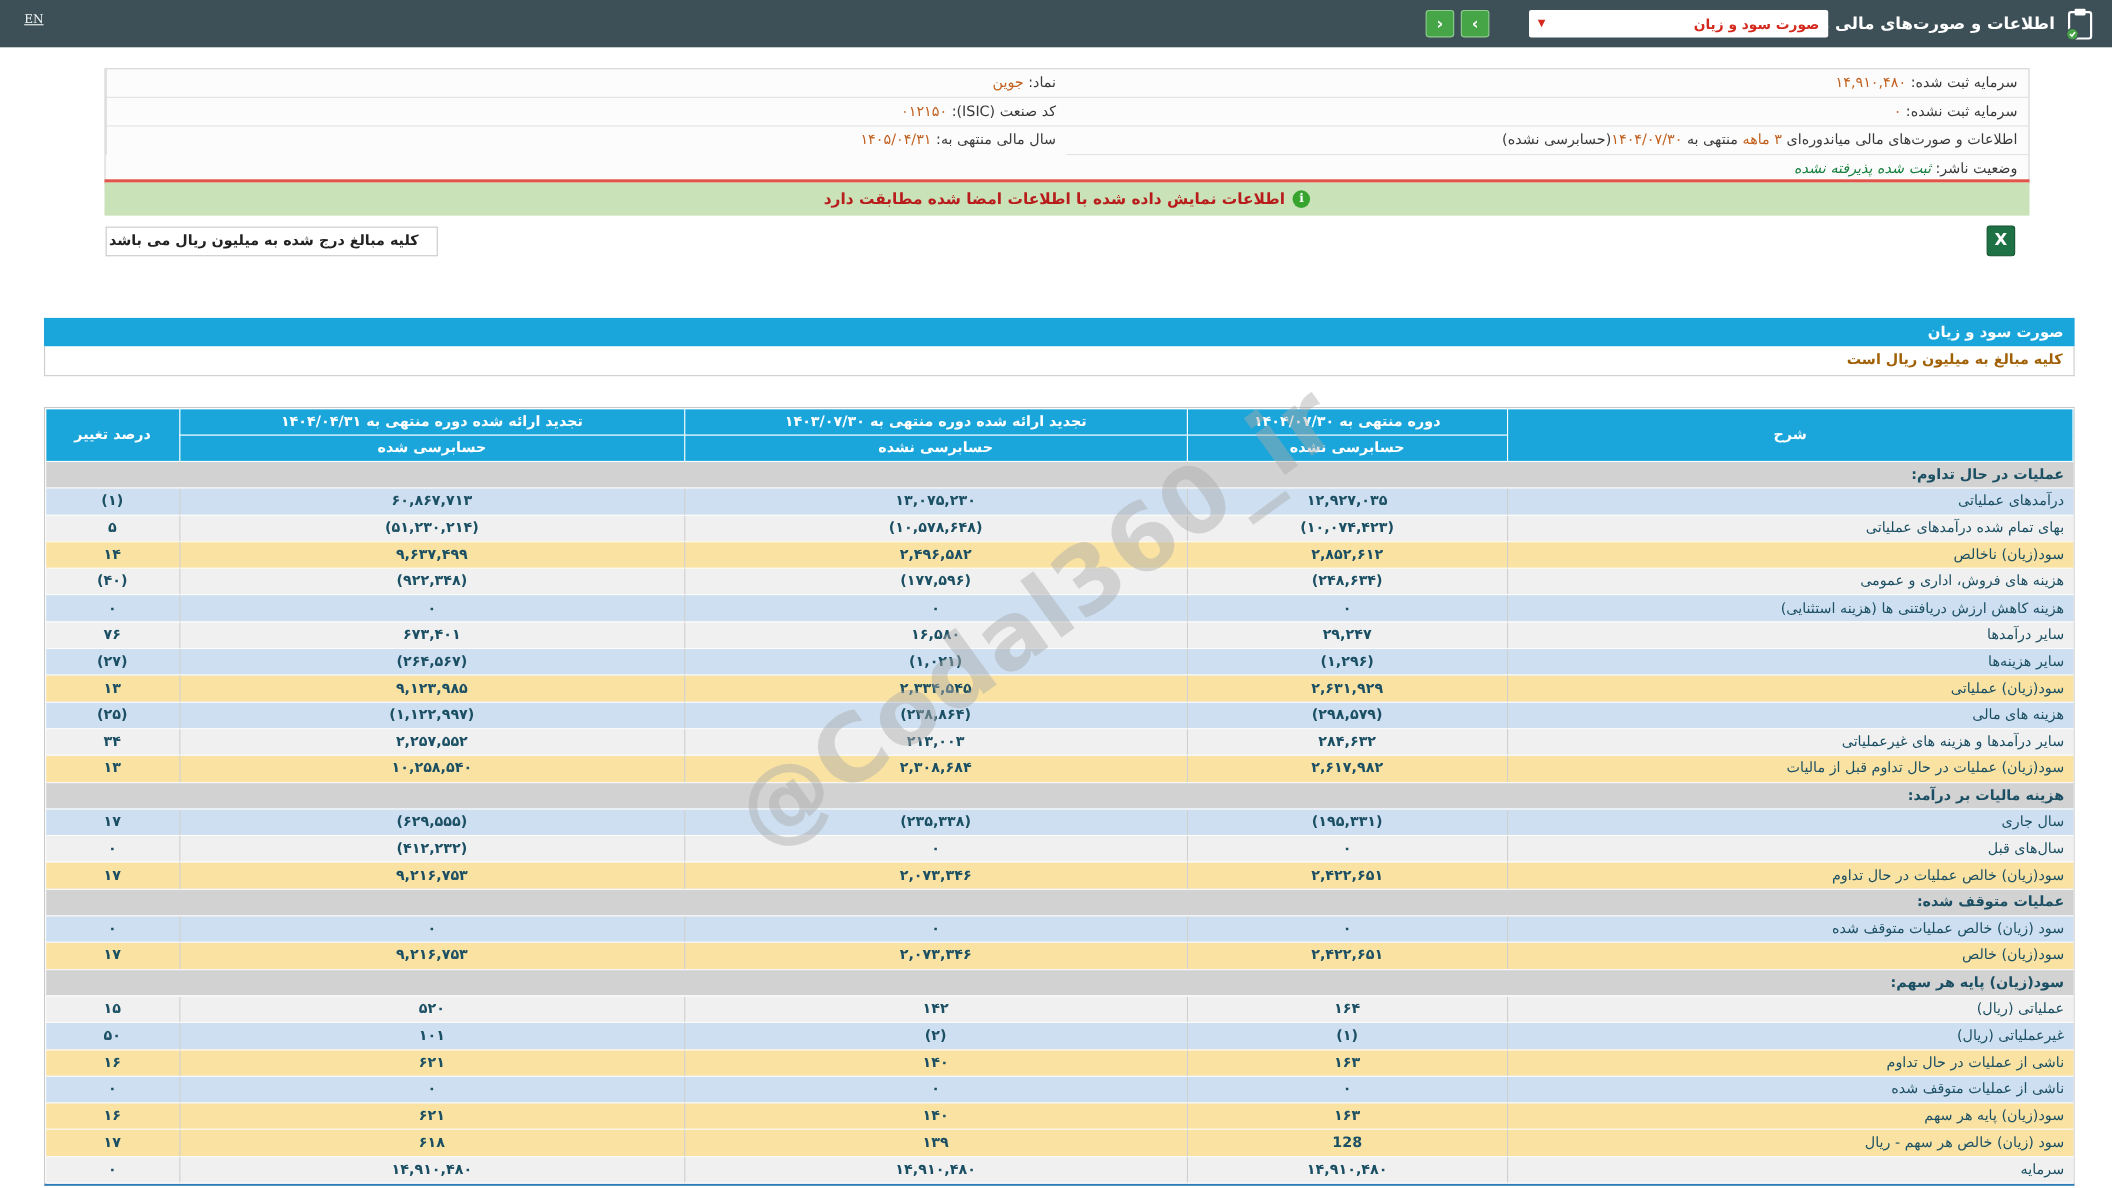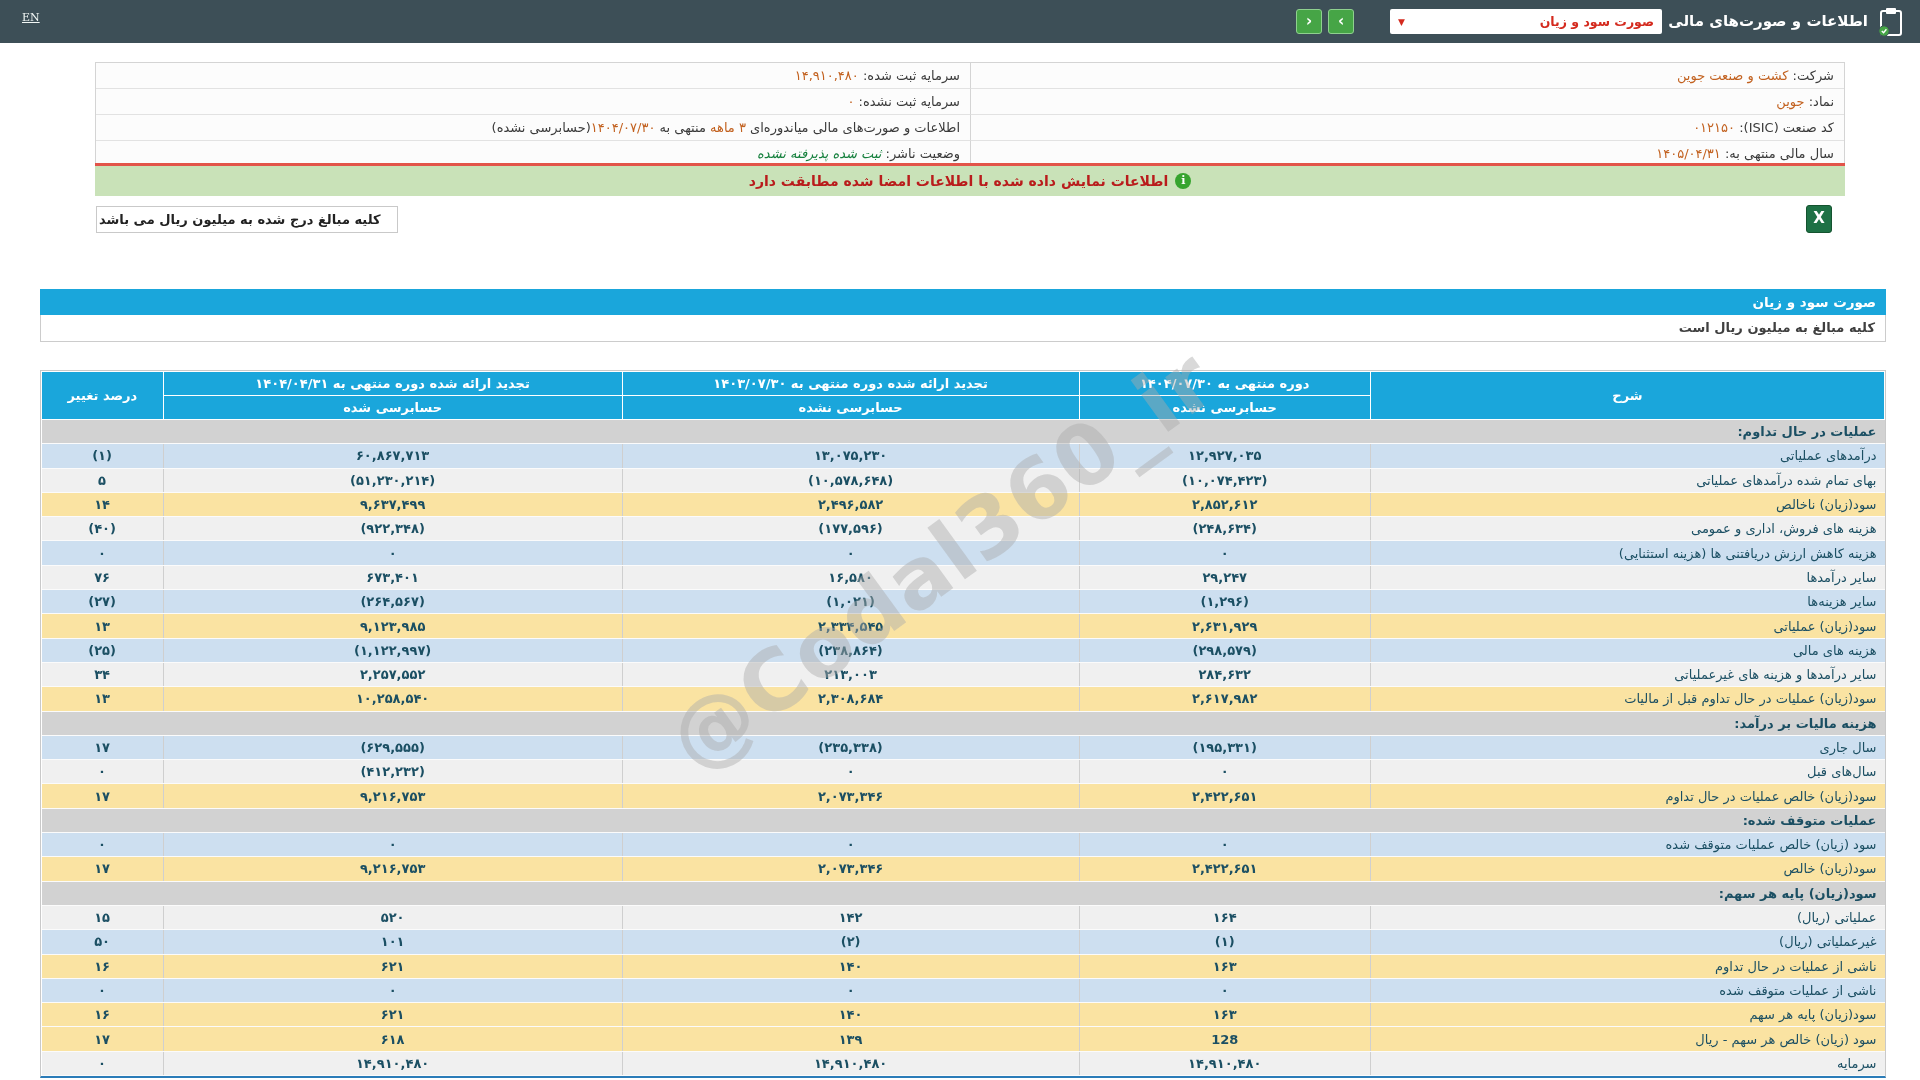--- a/index.html
+++ b/index.html
@@ -56,21 +56,21 @@
     text-align:center; line-height:27px; font-family:"DejaVu Sans", sans-serif; }
   .excel-fold { position:absolute; top:2px; left:2px; width:8px; height:24px;
     background:#e8f3ec; border-radius:1px; opacity:.85; }
 
   
   .stmt-title { position:absolute; top:289px; left:40px; width:1846px; height:26px;
     background:#1aa6db; color:#ffffff; font-size:13.5px; font-weight:bold;
     line-height:26px; padding:0 10px; }
   .stmt-note { position:absolute; top:315px; left:40px; width:1846px; height:27px;
     background:#ffffff; border:1px solid #cccccc; border-top:none; line-height:25px;
-    padding:0 10px; font-size:13px; font-weight:bold; color:#404040; }
+    padding:0 10px; font-size:13px; font-weight:bold; color:#a16207; }
 
   .stmt-wrap { position:absolute; top:370px; left:40px; width:1846px;
     border:1px solid #c9c9c9; border-bottom:2px solid #2b7cb8; }
   table.stmt { width:100%; border-collapse:collapse; table-layout:fixed; }
   .stmt th { background:#1aa6db; color:#ffffff; font-size:13px; font-weight:bold;
     height:24px; border:1px solid #ffffff; text-align:center; }
   .stmt td { height:24.3px; font-size:13px; border-left:1px solid #cfcfcf;
     border-bottom:1px solid #fbfbfb; color:#1b4f63; }
   .stmt td:last-child { border-left:none; }
   .label-cell { text-align:right; padding:0 8px; }
@@ -103,24 +103,20 @@
   <span class="topbar-title">اطلاعات و صورت‌های مالی میاندوره‌ای</span>
   <div class="report-select">
     <span class="val">صورت سود و زیان</span>
     <span class="caret">▼</span>
   </div>
   <div class="nav-btn nav-prev">‹</div>
   <div class="nav-btn nav-next">›</div>
 </div>
 
 <div class="info-table">
-  <div class="info-cell rcol">
-    <span class="il">شرکت:</span>
-    <span class="iv">کشت و صنعت جوین</span>
-  </div>
   <div class="info-cell">
     <span class="il">سرمایه ثبت شده:</span>
     <span class="iv">۱۴,۹۱۰,۴۸۰</span>
   </div>
   <div class="info-cell rcol">
     <span class="il">نماد:</span>
     <span class="iv">جوین</span>
   </div>
   <div class="info-cell">
     <span class="il">سرمایه ثبت نشده:</span>

